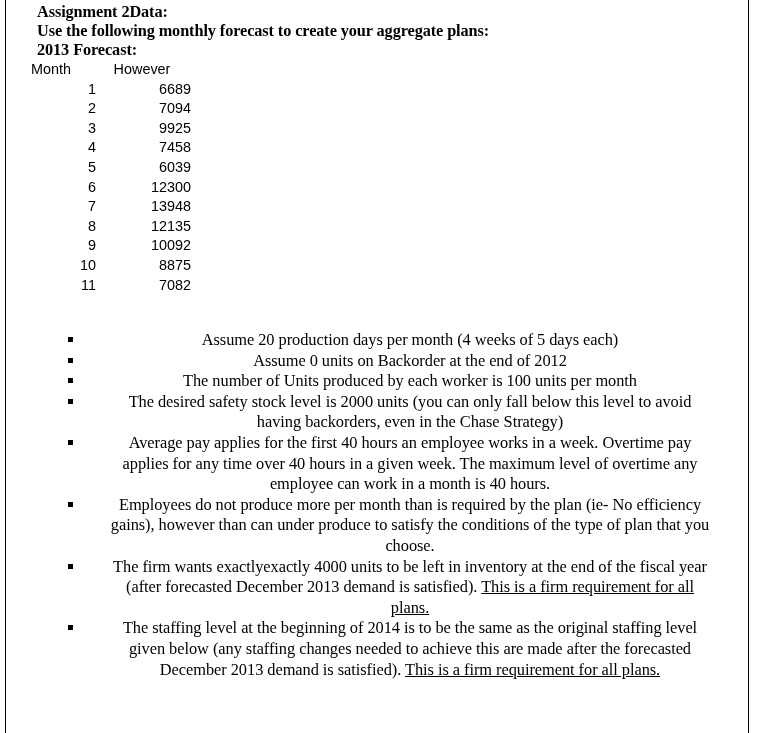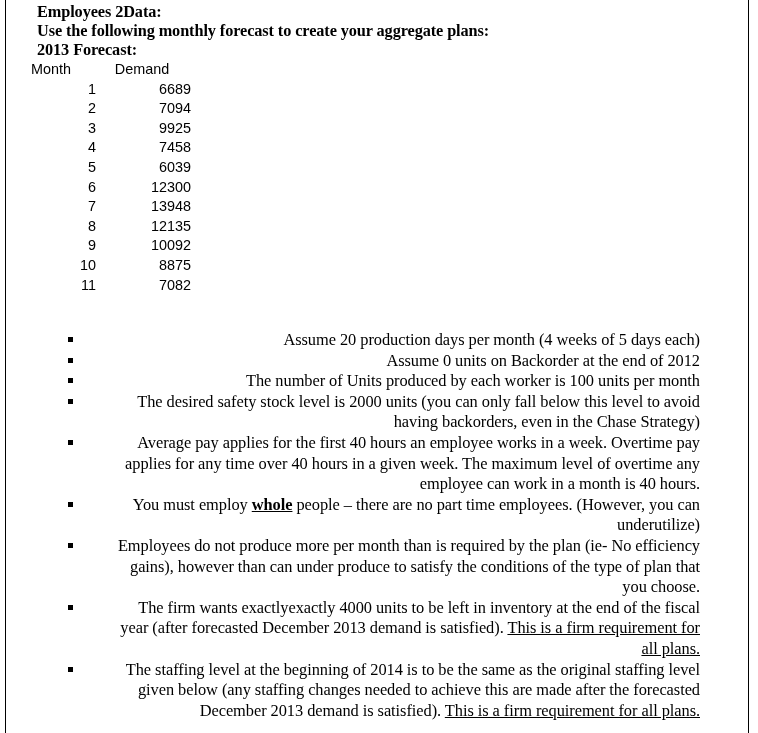--- a/index.html
+++ b/index.html
@@ -84,25 +84,25 @@
   
   .requirements {
     position: absolute;
     left: 0px;
     top: 330px;
     width: 758px;
   }
   .req-item {
     position: relative;
     padding-left: 108px;
-    padding-right: 58px;
+    padding-right: 46px;
     font-family: "Liberation Serif", serif;
     font-size: 16.4px;
     line-height: 20.6px;
-    text-align: right;
+    text-align: center;
     letter-spacing: -0.06px;
   }
   .req-bullet {
     position: absolute;
     left: 68px;
     top: 7px;
     width: 5px;
     height: 5px;
     background: #000000;
   }
@@ -112,30 +112,30 @@
 </style>
 </head>
 <body>
 
 <div class="page">
 
   <div class="page-rule left"></div>
   <div class="page-rule right"></div>
 
   <div class="headings">
-    <div class="heading-line">Employees 2Data:</div>
+    <div class="heading-line">Assignment 2Data:</div>
     <div class="heading-line">Use the following monthly forecast to create your aggregate plans:</div>
     <div class="heading-line">2013 Forecast:</div>
   </div>
 
   <table class="forecast-table">
     <thead>
       <tr>
         <th class="col-month">Month</th>
-        <th class="col-demand">Demand</th>
+        <th class="col-demand">However</th>
       </tr>
     </thead>
     <tbody>
         <tr>
           <td class="col-month">1</td>
           <td class="col-demand">6689</td>
         </tr>
         <tr>
           <td class="col-month">2</td>
           <td class="col-demand">7094</td>
@@ -178,19 +178,18 @@
         </tr>
       </tbody>
   </table>
 
   <div class="requirements">
       <div class="req-item"><span class="req-bullet"></span><span>Assume 20 production days per month (4 weeks of 5 days each)</span></div>
       <div class="req-item"><span class="req-bullet"></span><span>Assume 0 units on Backorder at the end of 2012</span></div>
       <div class="req-item"><span class="req-bullet"></span><span>The number of Units produced by each worker is 100 units per month</span></div>
       <div class="req-item"><span class="req-bullet"></span><span>The desired safety stock level is 2000 units (you can only fall below this level to avoid having backorders, even in the Chase Strategy)</span></div>
       <div class="req-item"><span class="req-bullet"></span><span>Average pay applies for the first 40 hours an employee works in a week. Overtime pay applies for any time over 40 hours in a given week. The maximum level of overtime any employee can work in a month is 40 hours.</span></div>
-      <div class="req-item"><span class="req-bullet"></span><span>You must employ <span class="bu">whole</span> people – there are no part time employees.  (However, you can underutilize)</span></div>
       <div class="req-item"><span class="req-bullet"></span><span>Employees do not produce more per month than is required by the plan (ie- No efficiency gains), however than can under produce to satisfy the conditions of the type of plan that you choose.</span></div>
       <div class="req-item"><span class="req-bullet"></span><span>The firm wants exactly<b>exactly</b> 4000 units to be left in inventory at the end of the fiscal year (after forecasted December 2013 demand is satisfied).  <u>This is a firm requirement for all plans.</u></span></div>
       <div class="req-item"><span class="req-bullet"></span><span>The staffing level at the beginning of 2014 is to be the same as the original staffing level given below (any staffing changes needed to achieve this are made after the forecasted December 2013 demand is satisfied).  <u>This is a firm requirement for all plans.</u></span></div>
     </div>
 
 </div>
 
 </body></html>

